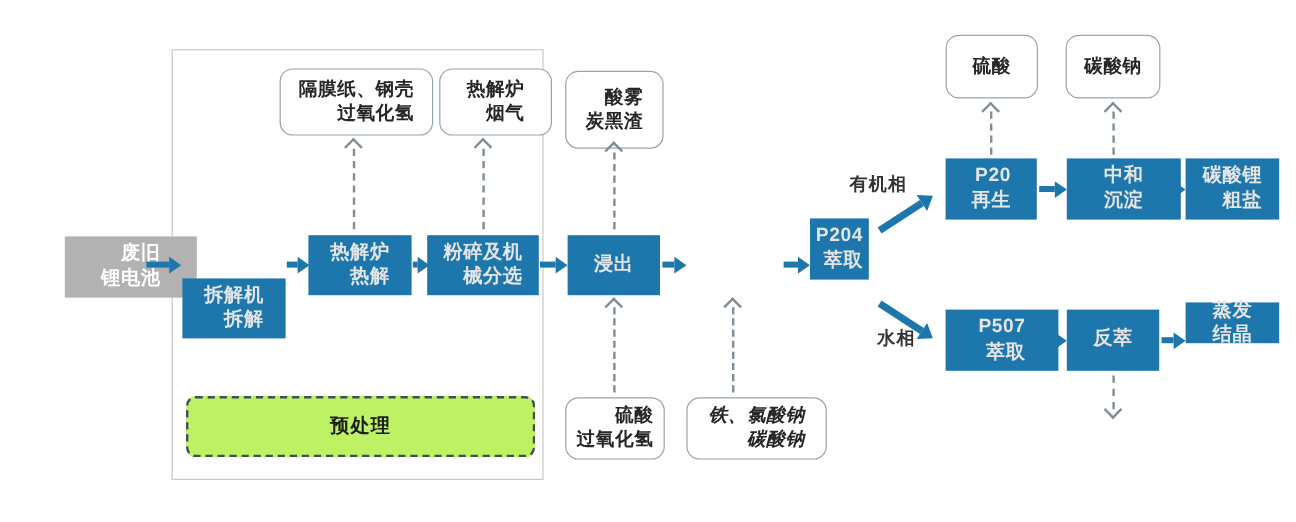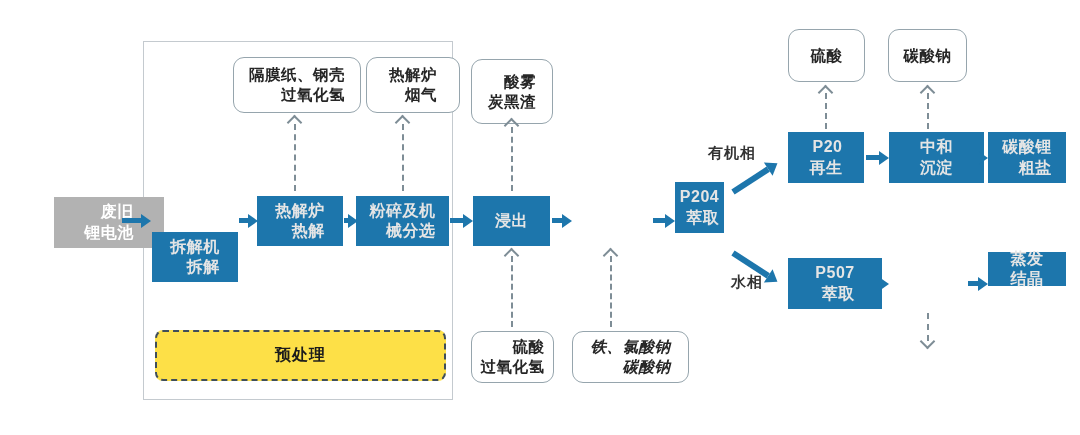--- a/index.html
+++ b/index.html
@@ -22,21 +22,21 @@
   }
 
   .group{
     position:absolute;border:1.5px solid #c4cacf;background:transparent;
     box-sizing:border-box;
   }
   .dashedbox{
     position:absolute;border:2px dashed #3f4e5a;border-radius:8px;
     display:flex;align-items:center;justify-content:center;
     font-weight:700;font-size:16px;color:#1c1c1c;letter-spacing:1px;
-    box-sizing:border-box;background:#fde047;
+    box-sizing:border-box;background:#bef264;
   }
 
   
   .harrow{position:absolute;height:5px;background:#1d76ac;}
   .harrow::after{
     content:'';position:absolute;right:-10px;top:50%;transform:translateY(-50%);
     border-left:10px solid #1d76ac;border-top:7px solid transparent;border-bottom:7px solid transparent;
   }
   .darrow{position:absolute;height:6px;background:#1d76ac;transform-origin:left center;}
   .darrow::after{
@@ -79,20 +79,21 @@
 
   <div class="node blue" style="left:788px;top:132px;width:76px;height:51px;">P20
 再生</div>
   <div class="node blue" style="left:889px;top:132px;width:95px;height:51px;">中和
 沉淀</div>
   <div class="node blue" style="left:988px;top:132px;width:78px;height:51px;">碳酸锂
 粗盐</div>
 
   <div class="node blue" style="left:788px;top:258px;width:94px;height:51px;">P507
 萃取</div>
+  <div class="node blue" style="left:889px;top:258px;width:77px;height:51px;">反萃</div>
   <div class="node blue" style="left:988px;top:252px;width:78px;height:34px;">蒸发
 结晶</div>
 
   <div class="node white" style="left:233px;top:57px;width:128px;height:56px;">隔膜纸、钢壳
 过氧化氢</div>
   <div class="node white" style="left:366px;top:57px;width:94px;height:56px;">热解炉
 烟气</div>
   <div class="node white" style="left:471px;top:59px;width:82px;height:65px;">酸雾
 炭黑渣</div>
   <div class="node white" style="left:788px;top:29px;width:77px;height:53px;">硫酸</div>

